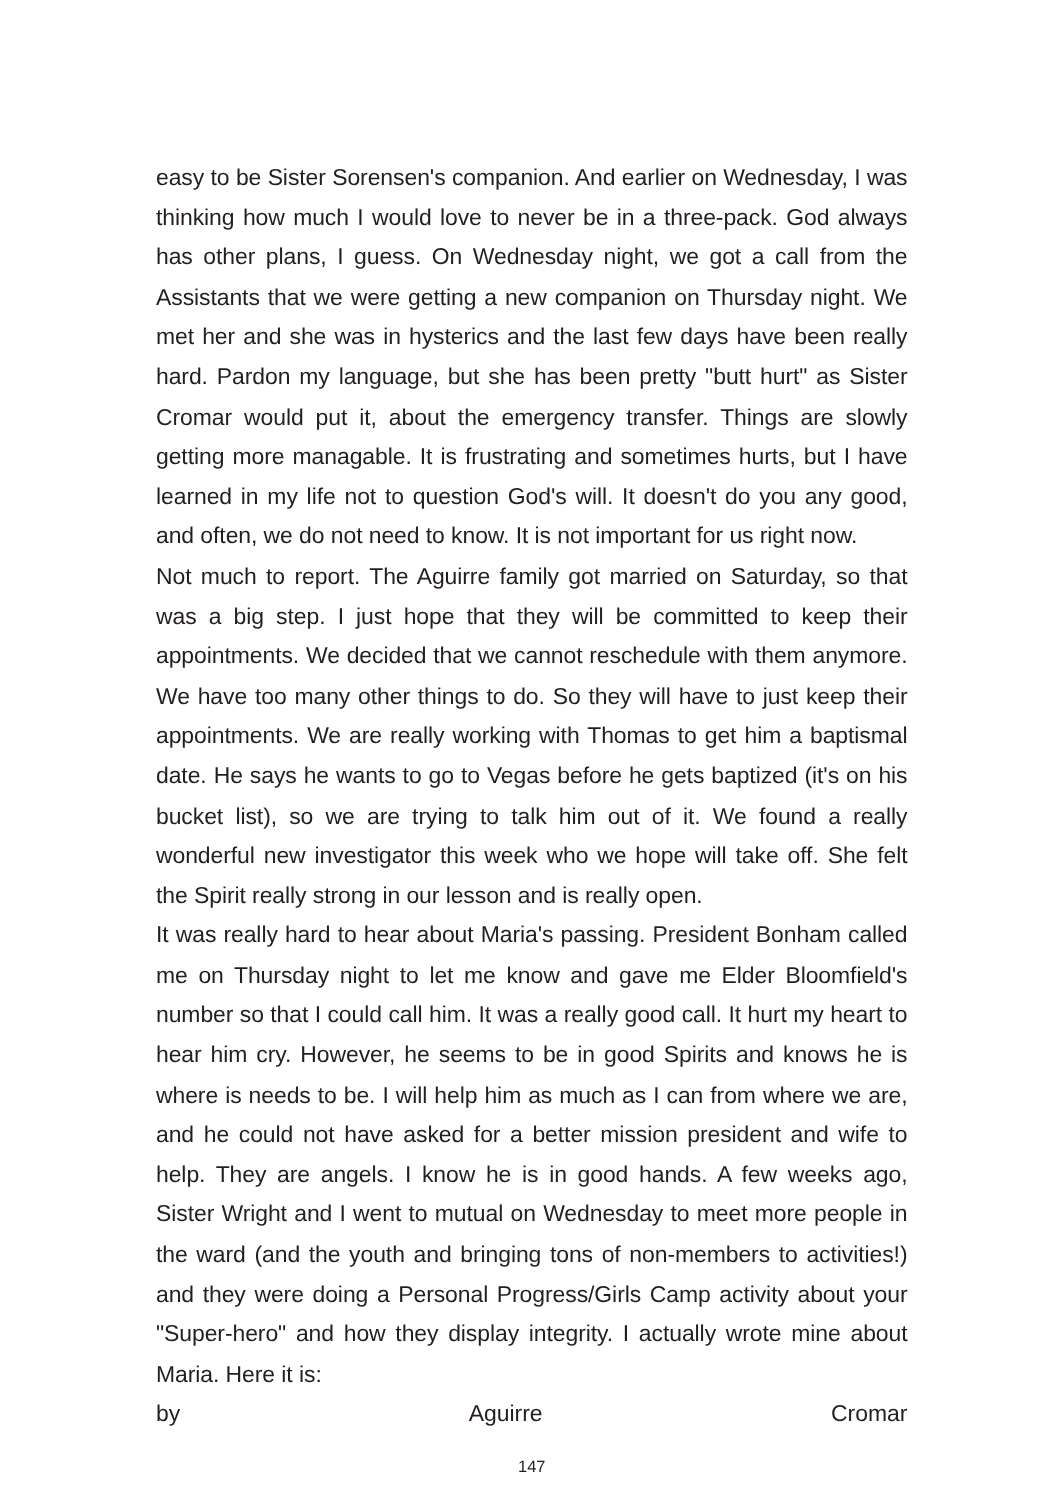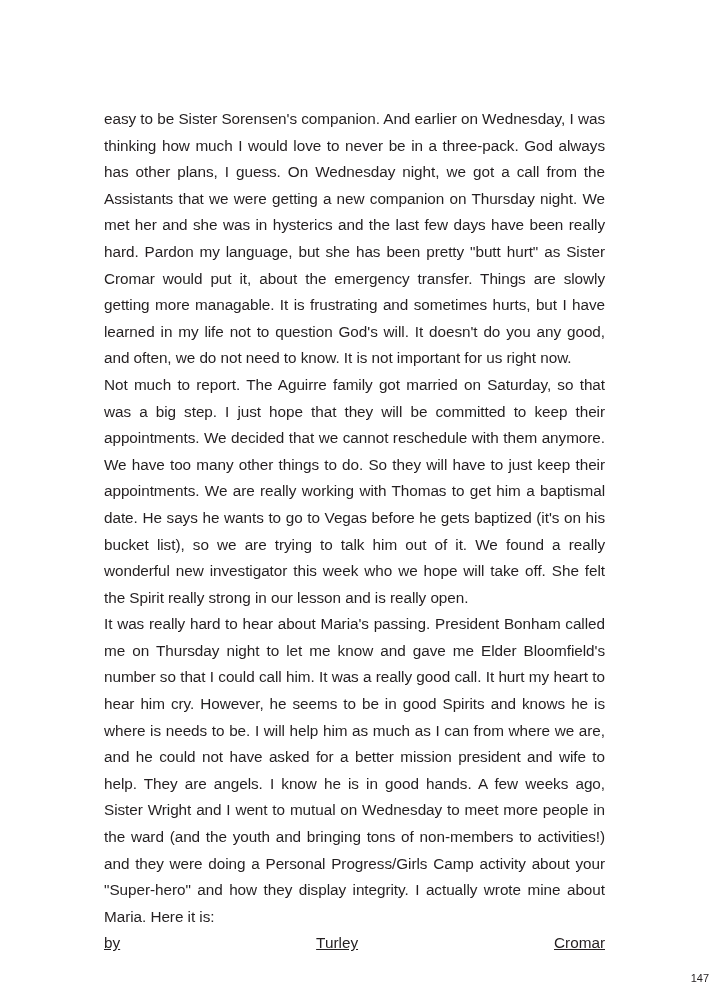--- a/index.html
+++ b/index.html
@@ -40,54 +40,53 @@
     color: #231f20;
   }
   
   p.spread {
     margin: 0;
     font-size: 15.3px;
     line-height: 26.6px;
     color: #231f20;
     display: flex;
     justify-content: space-between;
-    text-decoration: underline;
   }
   p.plain {
     margin: 0;
     font-size: 15.3px;
     line-height: 26.6px;
     color: #231f20;
     text-align: left;
   }
   .pagenum {
     position: absolute;
     left: 0;
     right: 0;
     top: 940px;
-    text-align: right;
+    text-align: center;
     font-size: 11px;
     color: #231f20;
   }
 </style>
 </head>
 <body>
 
 <div class="page">
   <div class="content">
 
     <p class="para">easy to be Sister Sorensen's companion. And earlier on Wednesday, I was thinking how much I would love to never be in a three-pack. God always has other plans, I guess. On Wednesday night, we got a call from the Assistants that we were getting a new companion on Thursday night. We met her and she was in hysterics and the last few days have been really hard. Pardon my language, but she has been pretty "butt hurt" as Sister Cromar would put it, about the emergency transfer. Things are slowly getting more managable. It is frustrating and sometimes hurts, but I have learned in my life not to question God's will. It doesn't do you any good, and often, we do not need to know. It is not important for us right now.</p>
 
     <p class="para">Not much to report. The Aguirre family got married on Saturday, so that was a big step. I just hope that they will be committed to keep their appointments. We decided that we cannot reschedule with them anymore. We have too many other things to do. So they will have to just keep their appointments. We are really working with Thomas to get him a baptismal date. He says he wants to go to Vegas before he gets baptized (it's on his bucket list), so we are trying to talk him out of it. We found a really wonderful new investigator this week who we hope will take off. She felt the Spirit really strong in our lesson and is really open.</p>
 
     <p class="para">It was really hard to hear about Maria's passing. President Bonham called me on Thursday night to let me know and gave me Elder Bloomfield's number so that I could call him. It was a really good call. It hurt my heart to hear him cry. However, he seems to be in good Spirits and knows he is where is needs to be. I will help him as much as I can from where we are, and he could not have asked for a better mission president and wife to help. They are angels. I know he is in good hands. A few weeks ago, Sister Wright and I went to mutual on Wednesday to meet more people in the ward (and the youth and bringing tons of non-members to activities!) and they were doing a Personal Progress/Girls Camp activity about your "Super-hero" and how they display integrity. I actually wrote mine about Maria. Here it is:</p>
 
 
     <p class="spread">
       <span>by</span>
-      <span>Turley</span>
+      <span>Aguirre</span>
       <span>Cromar</span>
     </p>
 
   </div>
 
   <div class="pagenum">147</div>
 </div>
 
 </body></html>

